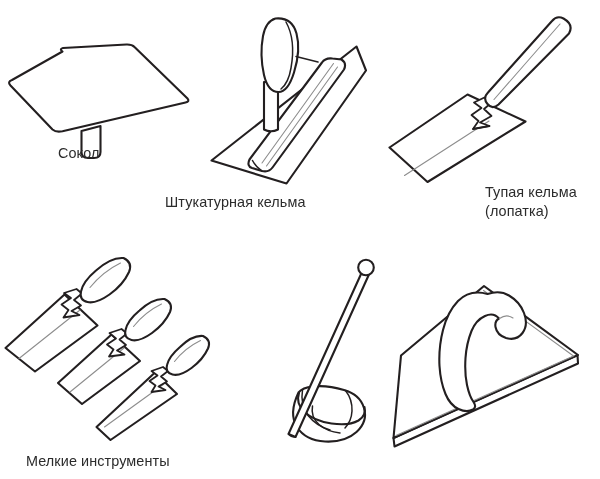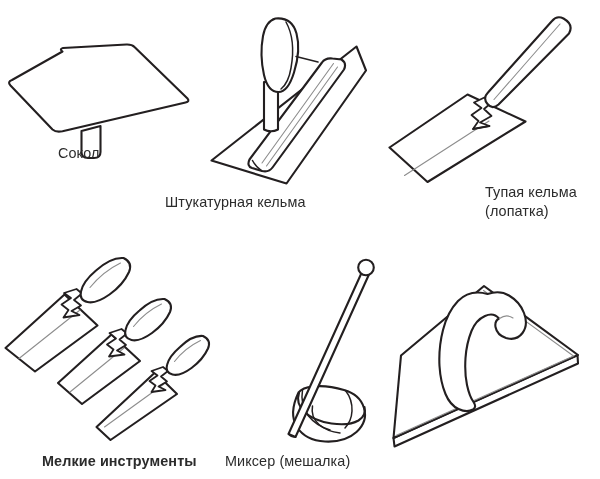--- a/index.html
+++ b/index.html
@@ -68,21 +68,21 @@
     font-size: 14.4px;
     line-height: 19px;
     white-space: nowrap;
     letter-spacing: 0.1px;
   }
   .caption .cap-line { display: block; }
 
   #cap-hawk          { left: 58px;  top: 144px; }
   #cap-plaster-trowel{ left: 165px; top: 193px; }
   #cap-blunt-trowel  { left: 452px; top: 183px; margin-left: 33px; }
-  #cap-small-tools   { left: 42px;  top: 452px; font-weight: bold; }
+  #cap-small-tools   { left: 26px;  top: 452px; }
   #cap-mixer         { left: 225px; top: 452px; }
   #cap-plastic-float { left: 384px; top: 452px; }
 </style>
 </head>
 <body>
 
 <div id="diagram-root">
 
   <svg class="figure-canvas" viewBox="0 0 600 479" xmlns="http://www.w3.org/2000/svg">
 
@@ -332,18 +332,15 @@
 
   <div class="caption" id="cap-blunt-trowel">
     <span class="cap-line">Тупая кельма</span>
     <span class="cap-line">(лопатка)</span>
   </div>
 
   <div class="caption" id="cap-small-tools">
     <span class="cap-line">Мелкие инструменты</span>
   </div>
 
-  <div class="caption" id="cap-mixer">
-    <span class="cap-line">Миксер (мешалка)</span>
-  </div>
 
 
 </div>
 
 </body></html>

